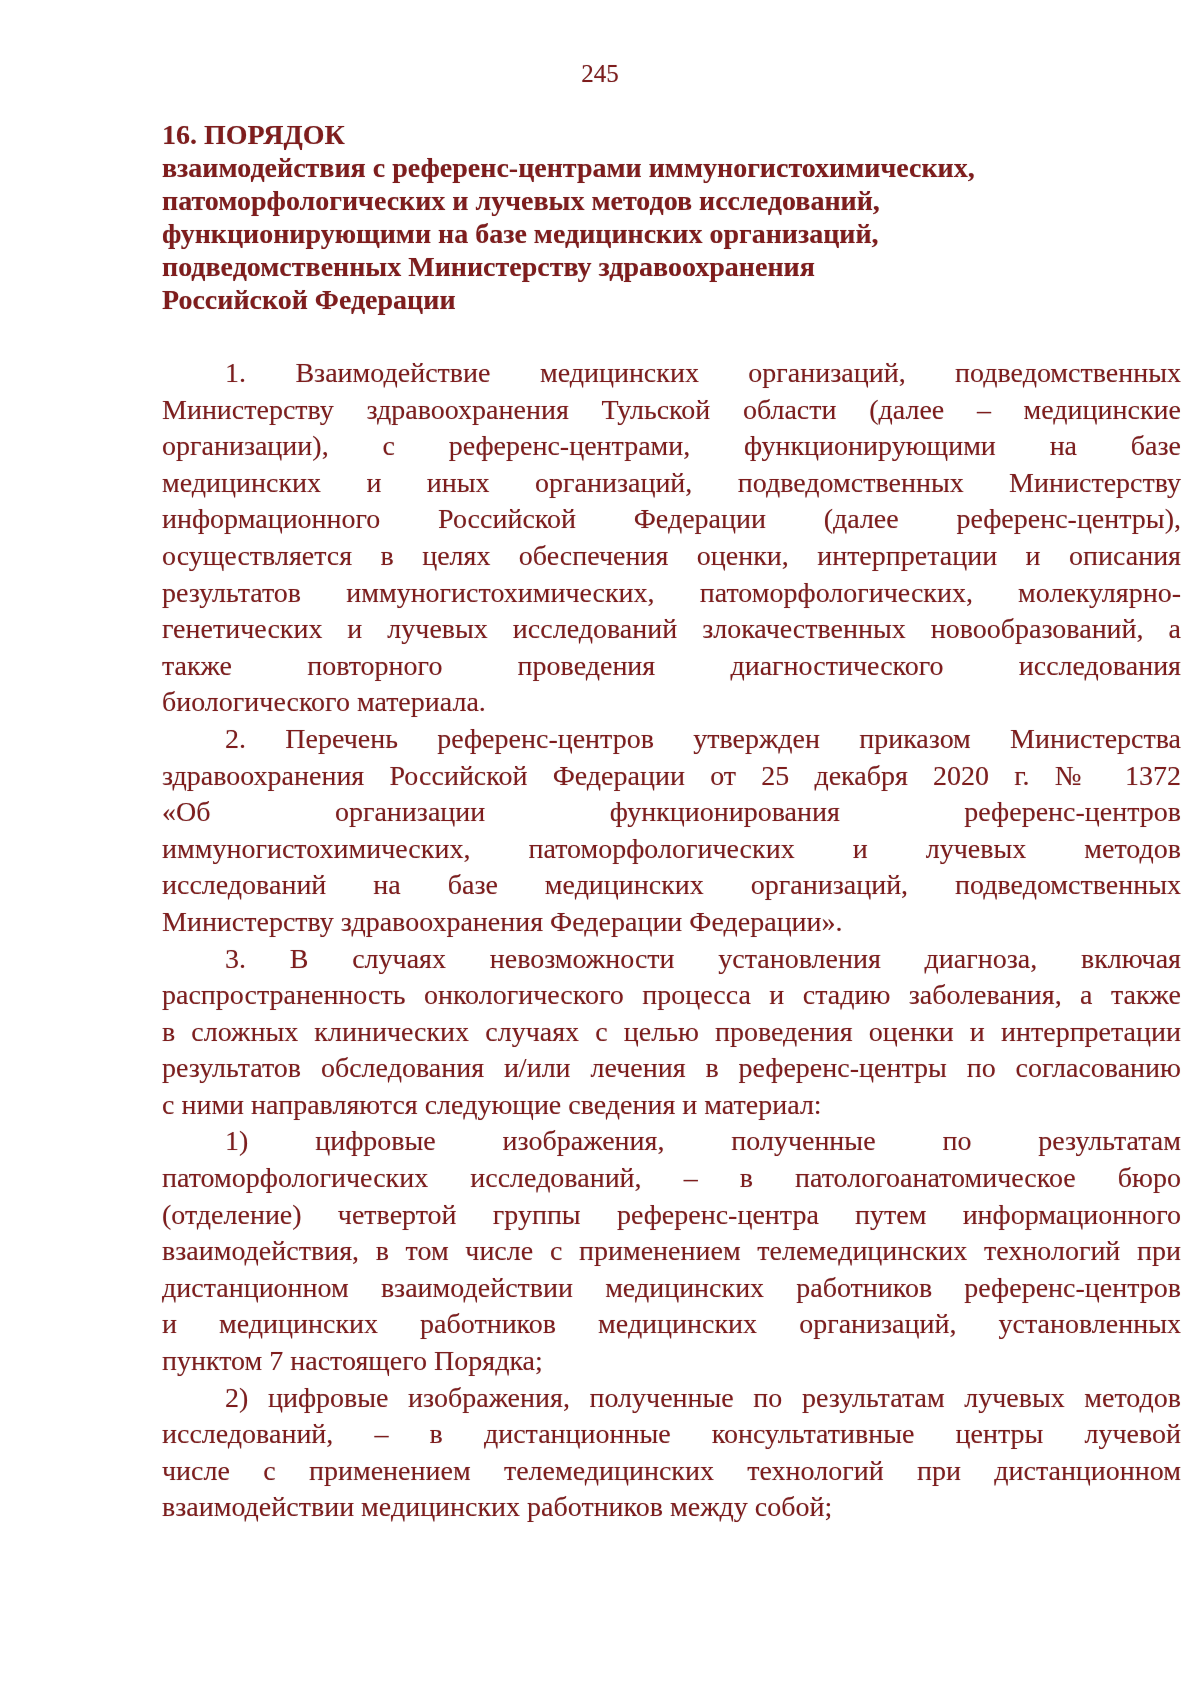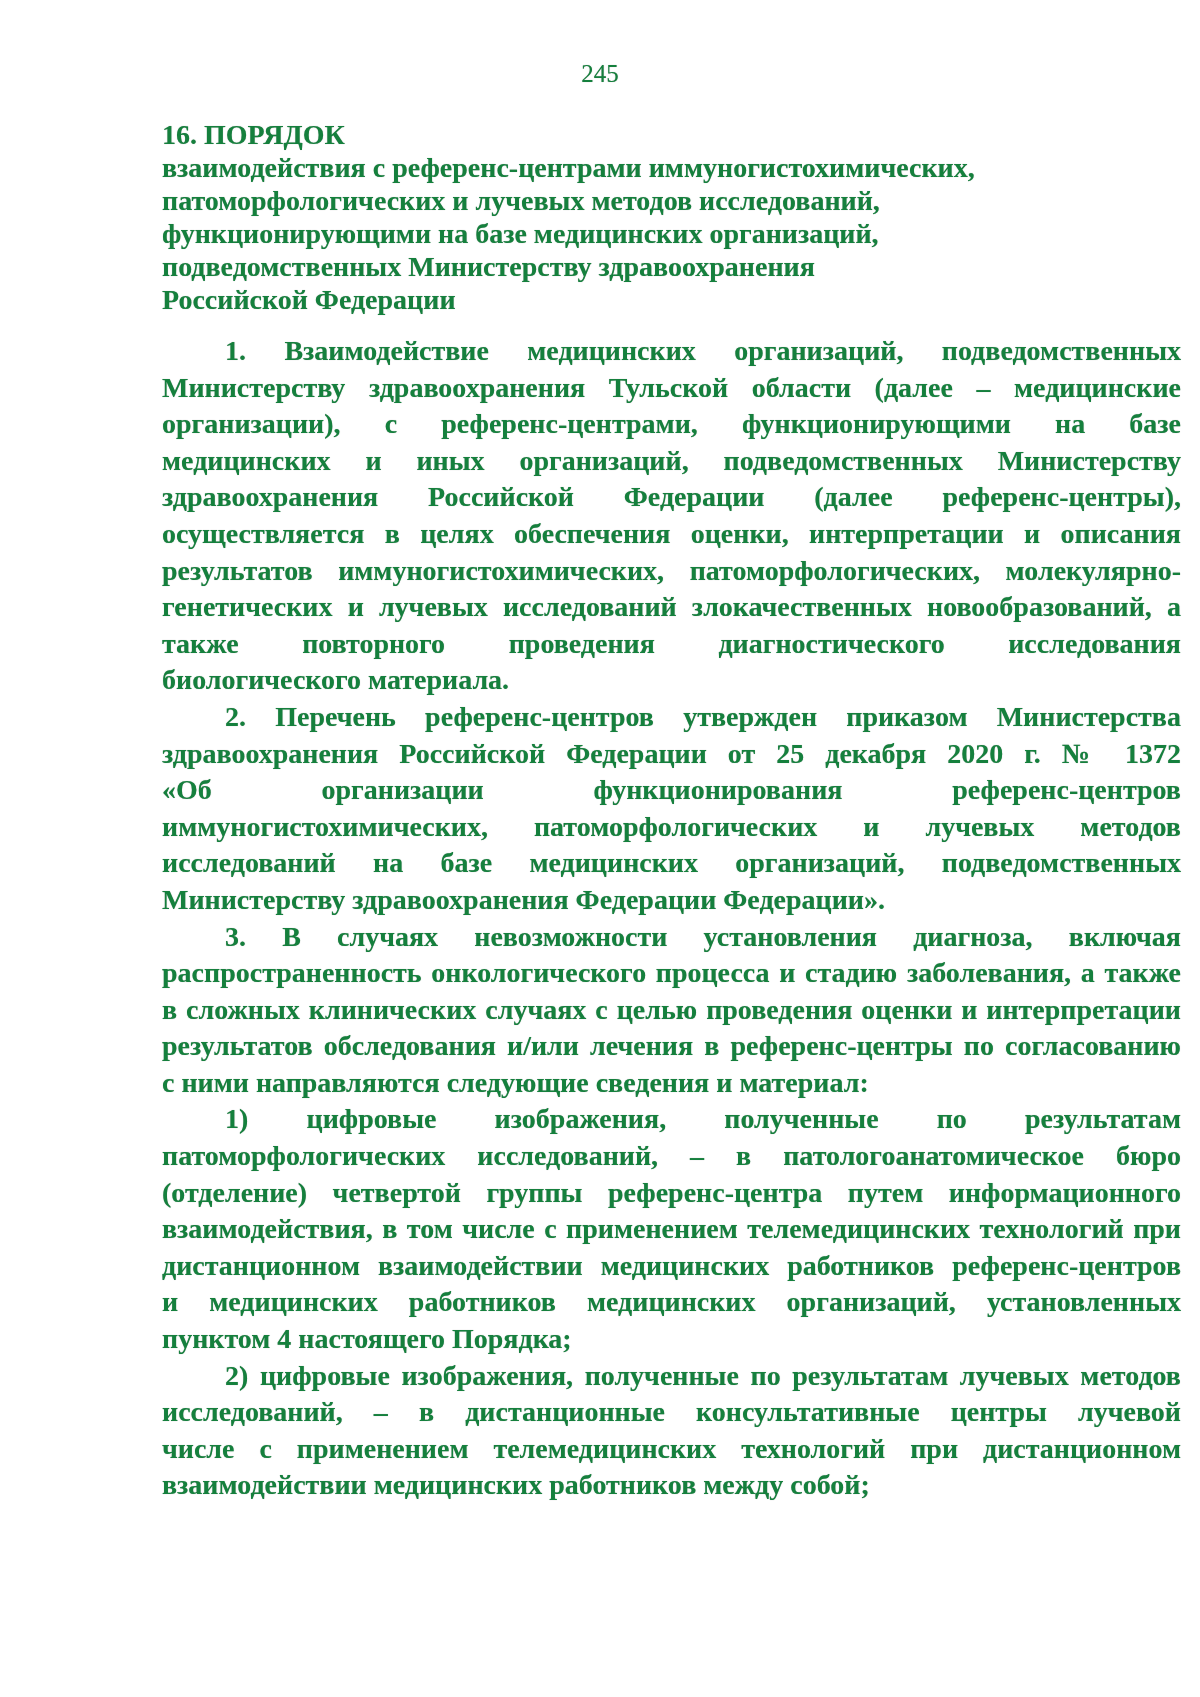--- a/index.html
+++ b/index.html
@@ -7,43 +7,42 @@
     padding: 0;
     background: #ffffff;
   }
   .page {
     position: relative;
     width: 1200px;
     height: 1697px;
     background: #ffffff;
     overflow: hidden;
     font-family: "Liberation Serif", "DejaVu Serif", serif;
-    color: #15803d;
+    color: #7f1d1d;
     text-shadow: 0 0 1px rgba(0,0,0,0.30);
   }
   .page-number {
     margin-top: 60px;
     text-align: center;
     font-size: 25px;
     line-height: 28px;
   }
   .text-column {
     margin-left: 162px;
     width: 1019px;
   }
   .doc-title {
     margin-top: 30px;
     font-size: 28px;
     line-height: 33px;
     font-weight: bold;
   }
   .title-line { white-space: nowrap; }
   .doc-body {
-    margin-top: 17px;
-    font-weight: bold;
+    margin-top: 39px;
   }
   .para { margin: 0; padding: 0; }
   .line {
     font-size: 28px;
     line-height: 36.6px;
     text-align: justify;
     text-align-last: justify;
     white-space: normal;
   }
   .line.first { text-indent: 63px; }
@@ -66,21 +65,21 @@
       <div class="title-line">подведомственных Министерству здравоохранения</div>
       <div class="title-line">Российской Федерации</div>
     </div>
 
     <div class="doc-body" id="doc-body">
         <div class="para">
           <div class="line first">1. Взаимодействие медицинских организаций, подведомственных</div>
           <div class="line">Министерству здравоохранения Тульской области (далее – медицинские</div>
           <div class="line">организации), с референс-центрами, функционирующими на базе</div>
           <div class="line">медицинских и иных организаций, подведомственных Министерству</div>
-          <div class="line">здравоохранения Российской Федерации (далее референс-центры),</div>
+          <div class="line">информационного Российской Федерации (далее референс-центры),</div>
           <div class="line">осуществляется в целях обеспечения оценки, интерпретации и описания</div>
           <div class="line">результатов иммуногистохимических, патоморфологических, молекулярно-</div>
           <div class="line">генетических и лучевых исследований злокачественных новообразований, а</div>
           <div class="line">также повторного проведения диагностического исследования</div>
           <div class="line last">биологического материала.</div>
         </div>
         <div class="para">
           <div class="line first">2. Перечень референс-центров утвержден приказом Министерства</div>
           <div class="line">здравоохранения Российской Федерации от 25 декабря 2020 г. № 1372</div>
           <div class="line">«Об организации функционирования референс-центров</div>
@@ -95,21 +94,21 @@
           <div class="line">результатов обследования и/или лечения в референс-центры по согласованию</div>
           <div class="line last">с ними направляются следующие сведения и материал:</div>
         </div>
         <div class="para">
           <div class="line first">1) цифровые изображения, полученные по результатам</div>
           <div class="line">патоморфологических исследований, – в патологоанатомическое бюро</div>
           <div class="line">(отделение) четвертой группы референс-центра путем информационного</div>
           <div class="line">взаимодействия, в том числе с применением телемедицинских технологий при</div>
           <div class="line">дистанционном взаимодействии медицинских работников референс-центров</div>
           <div class="line">и медицинских работников медицинских организаций, установленных</div>
-          <div class="line last">пунктом 4 настоящего Порядка;</div>
+          <div class="line last">пунктом 7 настоящего Порядка;</div>
         </div>
         <div class="para">
           <div class="line first">2) цифровые изображения, полученные по результатам лучевых методов</div>
           <div class="line">исследований, – в дистанционные консультативные центры лучевой</div>
           <div class="line">числе с применением телемедицинских технологий при дистанционном</div>
           <div class="line last">взаимодействии медицинских работников между собой;</div>
         </div>
       </div>
 
   </div>

